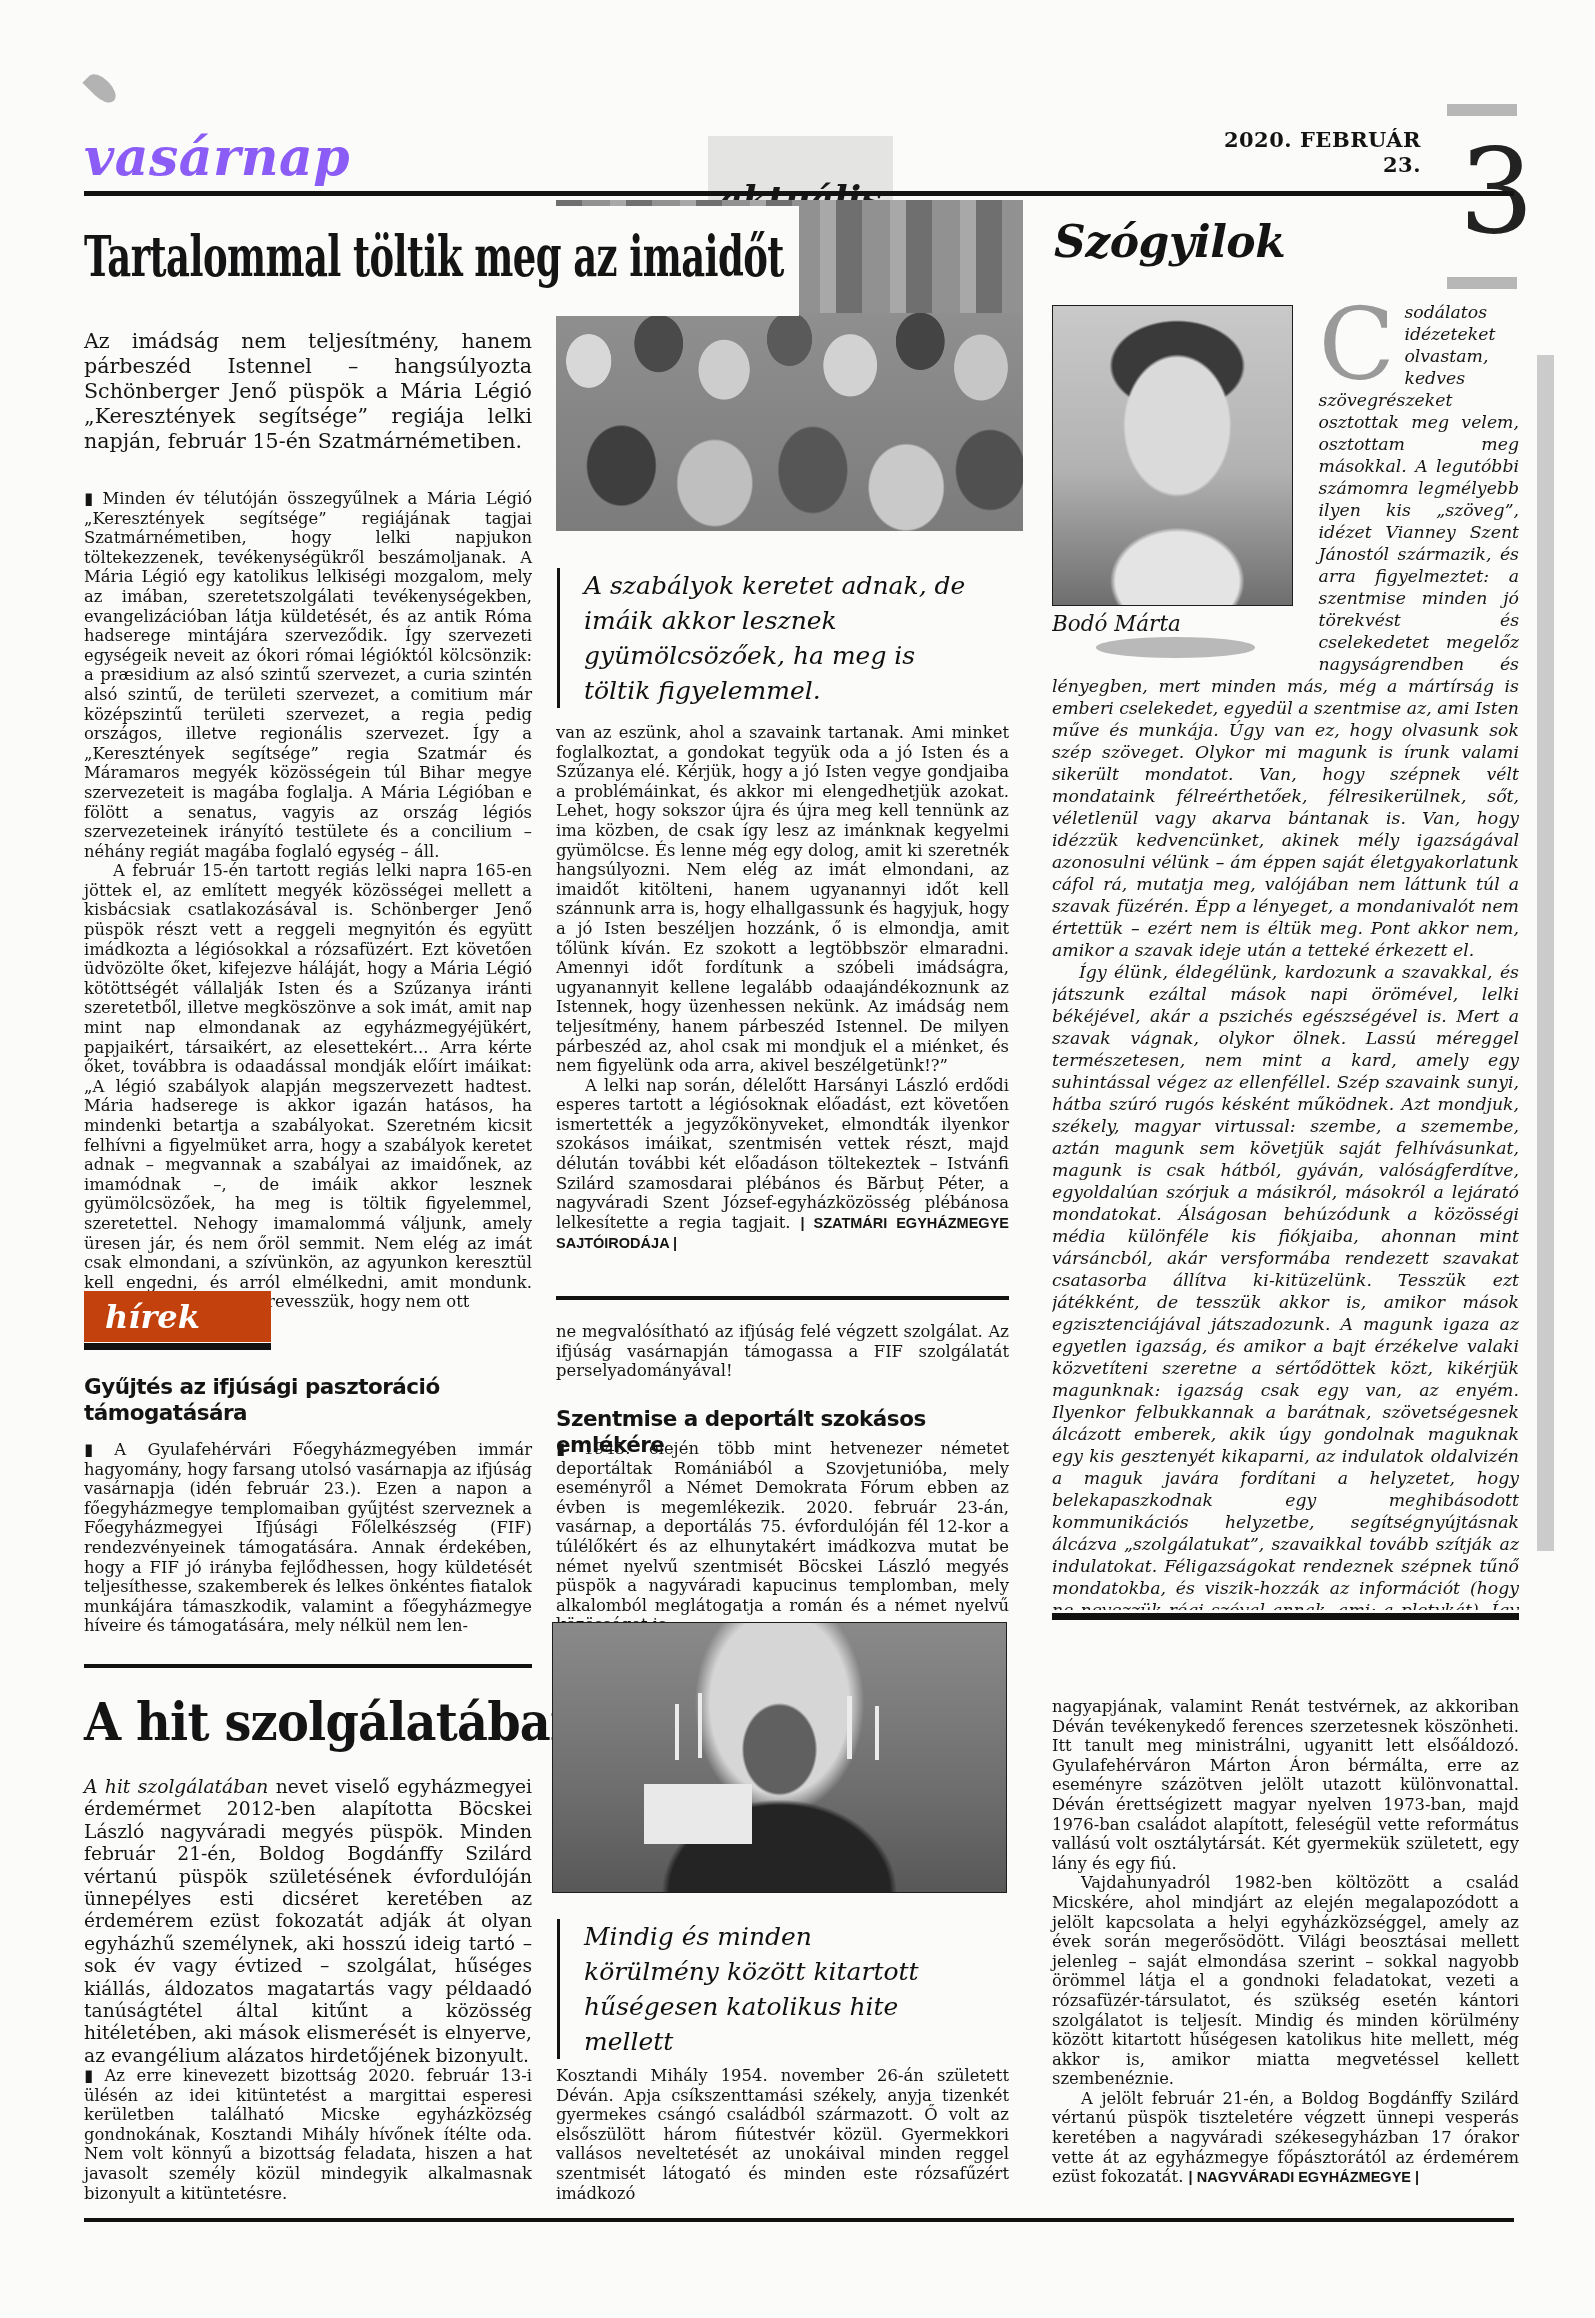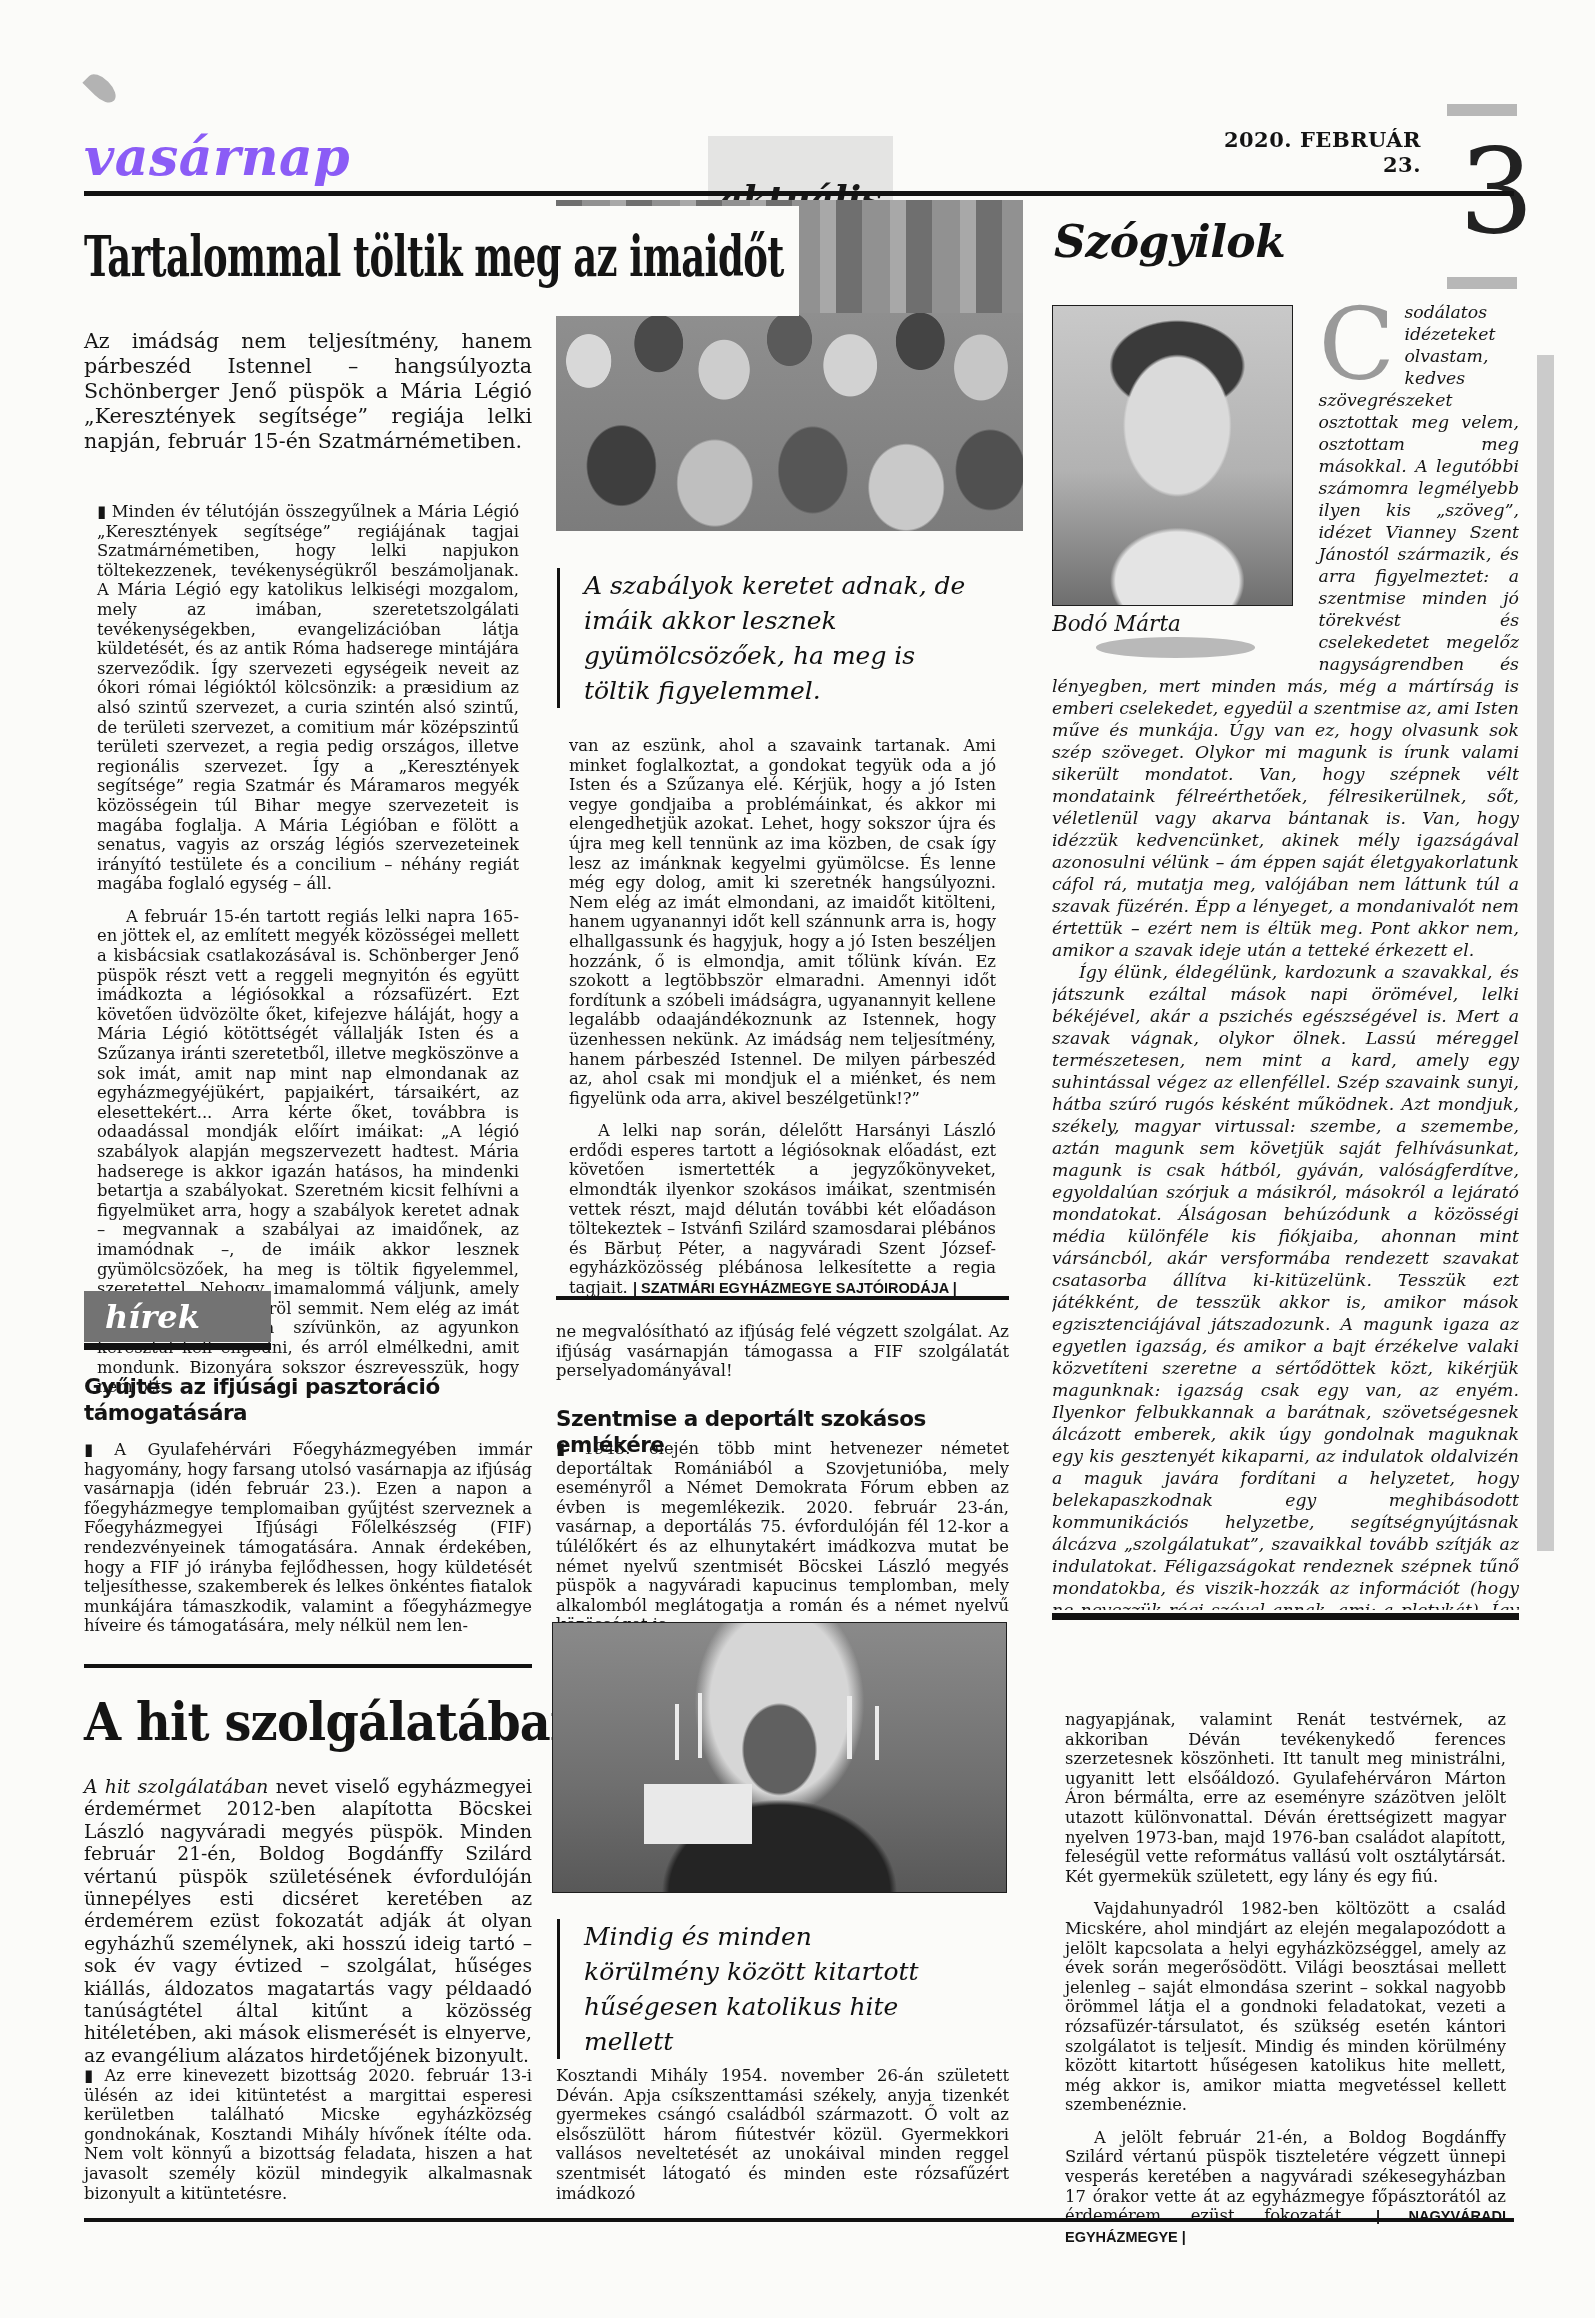--- a/index.html
+++ b/index.html
@@ -15,29 +15,29 @@
   .section-box{width:185px;height:124px;background:#e4e4e3;display:flex;align-items:center;justify-content:center;}
   .section-label{font-size:36px;font-style:italic;font-weight:bold;color:#181818;}
   .section-bar{width:185px;height:7.5px;background:#121212;}
   .date-label{font-size:21px;font-weight:bold;letter-spacing:0.5px;width:206px;text-align:right;}
   .pageno{font-size:118px;line-height:159px;color:#222;}
   .pageno-bar{width:70px;height:12px;background:#b7b7b7;}
   .hrule{background:#121212;}
 
   
   .bodytext{font-size:16.4px;line-height:19.6px;text-align:justify;}
-  .bodytext p{margin:13px;}
+  .bodytext p{margin:0;}
   .bodytext p.ind{text-indent:29px;}
   .lead{font-size:20.6px;line-height:25px;font-weight:normal;text-align:justify;}
   .byline{font-family:"Liberation Sans",sans-serif;font-weight:bold;font-size:14.5px;}
   .headline-main{font-size:56px;font-weight:bold;white-space:nowrap;transform:scaleX(0.66);transform-origin:left top;letter-spacing:-0.9px;}
   .headline-feature{font-size:52px;font-weight:bold;letter-spacing:-0.9px;white-space:nowrap;transform:scaleX(0.92);transform-origin:left top;}
   .news-heading{font-family:"DejaVu Sans","Liberation Sans",sans-serif;font-weight:bold;font-size:21.5px;line-height:26px;letter-spacing:-0.5px;}
   .pullquote{border-left:3.7px solid #121212;padding-left:24px;font-style:italic;font-size:25px;line-height:35px;color:#101010;}
-  .hirek-box{width:187px;height:51px;background:#737373;display:flex;align-items:center;}
+  .hirek-box{width:187px;height:51px;background:#c2410c;display:flex;align-items:center;}
   .hirek-label{font-size:32px;font-style:italic;font-weight:bold;color:#ffffff;padding-left:21px;}
   .hirek-bar{width:187px;height:6.5px;background:#121212;}
 
   
   .opinion-title{font-size:44px;font-style:italic;font-weight:bold;letter-spacing:-0.5px;}
   .opinion-flow{font-style:italic;font-size:17.3px;line-height:22px;text-align:justify;overflow:hidden;}
   .opinion-flow p{margin:0;}
   .opinion-flow p.ind{text-indent:27px;}
   .photo-wrap{float:left;width:247px;margin:3.7px 19.6px 7.5px 0;text-align:left;}
   .dropcap{float:left;font-size:100px;line-height:74px;color:#9a9a9a;font-style:normal;margin:6.5px 9.3px 2.8px 0;}

